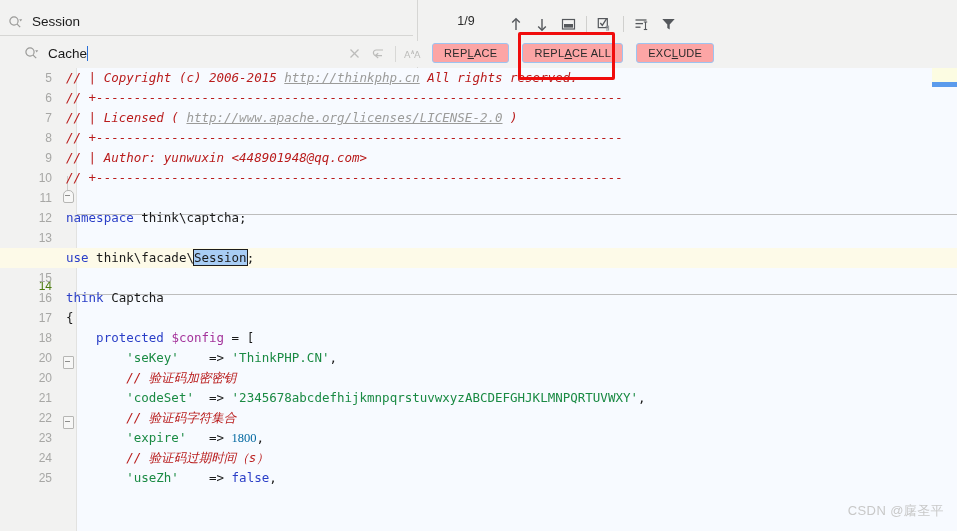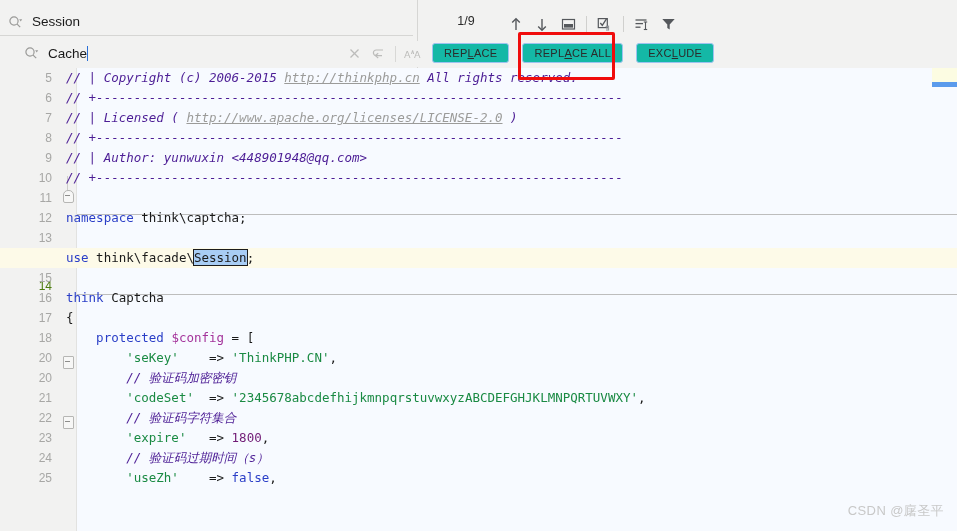--- a/index.html
+++ b/index.html
@@ -78,21 +78,21 @@
   .navbtn{
     width:26px;height:24px;display:flex;align-items:center;justify-content:center;
     color:#55585c;
   }
   .navsep{width:1px;height:16px;background:#d0d0ce;margin:0 5px;}
 
   
   .actions{position:absolute;left:432px;top:43px;display:flex;align-items:center;gap:13px;}
   .abtn{
     height:20px;min-width:72px;padding:0 11px;
-    border:1px solid #9dc3f0;border-radius:3px;background:#14b8a6;
+    border:1px solid #9dc3f0;border-radius:3px;background:#fca5a5;
     font-size:11px;color:#2b2b2b;letter-spacing:.3px;
     display:flex;align-items:center;justify-content:center;
     box-sizing:border-box;white-space:nowrap;
   }
   .abtn u{text-decoration:underline;}
 
   
   .redbox{
     position:absolute;left:518px;top:32px;width:91px;height:42px;
     border:3px solid #f00c0c;border-radius:2px;pointer-events:none;z-index:60;
@@ -118,26 +118,26 @@
     position:absolute;left:0;top:0;width:52px;text-align:right;
     font-size:12px;color:#a7a7a5;font-family:"Liberation Sans",sans-serif;
   }
   .ln .code{
     position:absolute;left:66px;top:0;white-space:pre;
     font-family:"DejaVu Sans Mono",monospace;font-size:12.5px;color:#1a1a1a;
   }
   .ln.cur{background:#fdfae8;}
   .ln.cur .num{color:#4d7c0f;margin-top:28px;}
 
-  .cmt{color:#4c1d95;font-style:italic;}
+  .cmt{color:#b91c1c;font-style:italic;}
   .cmt a, .lnk{color:#9b9b99;font-style:italic;text-decoration:underline;}
   .kw{color:#2a3ec7;}
   .var{color:#a4339b;}
   .str{color:#1a8a43;}
-  .num2{color:#701a75;}
+  .num2{color:#0369a1;font-family:Liberation Serif, serif;}
   .hl{background:#a8cdf5;outline:1px solid #1c1c1c;color:#1a1a1a;}
 
   
   .blocksep{position:absolute;left:77px;right:0;height:1px;background:#bdbdbd;}
 
   
   .fold{
     position:absolute;left:62px;width:13px;height:13px;
     box-sizing:border-box;
   }

